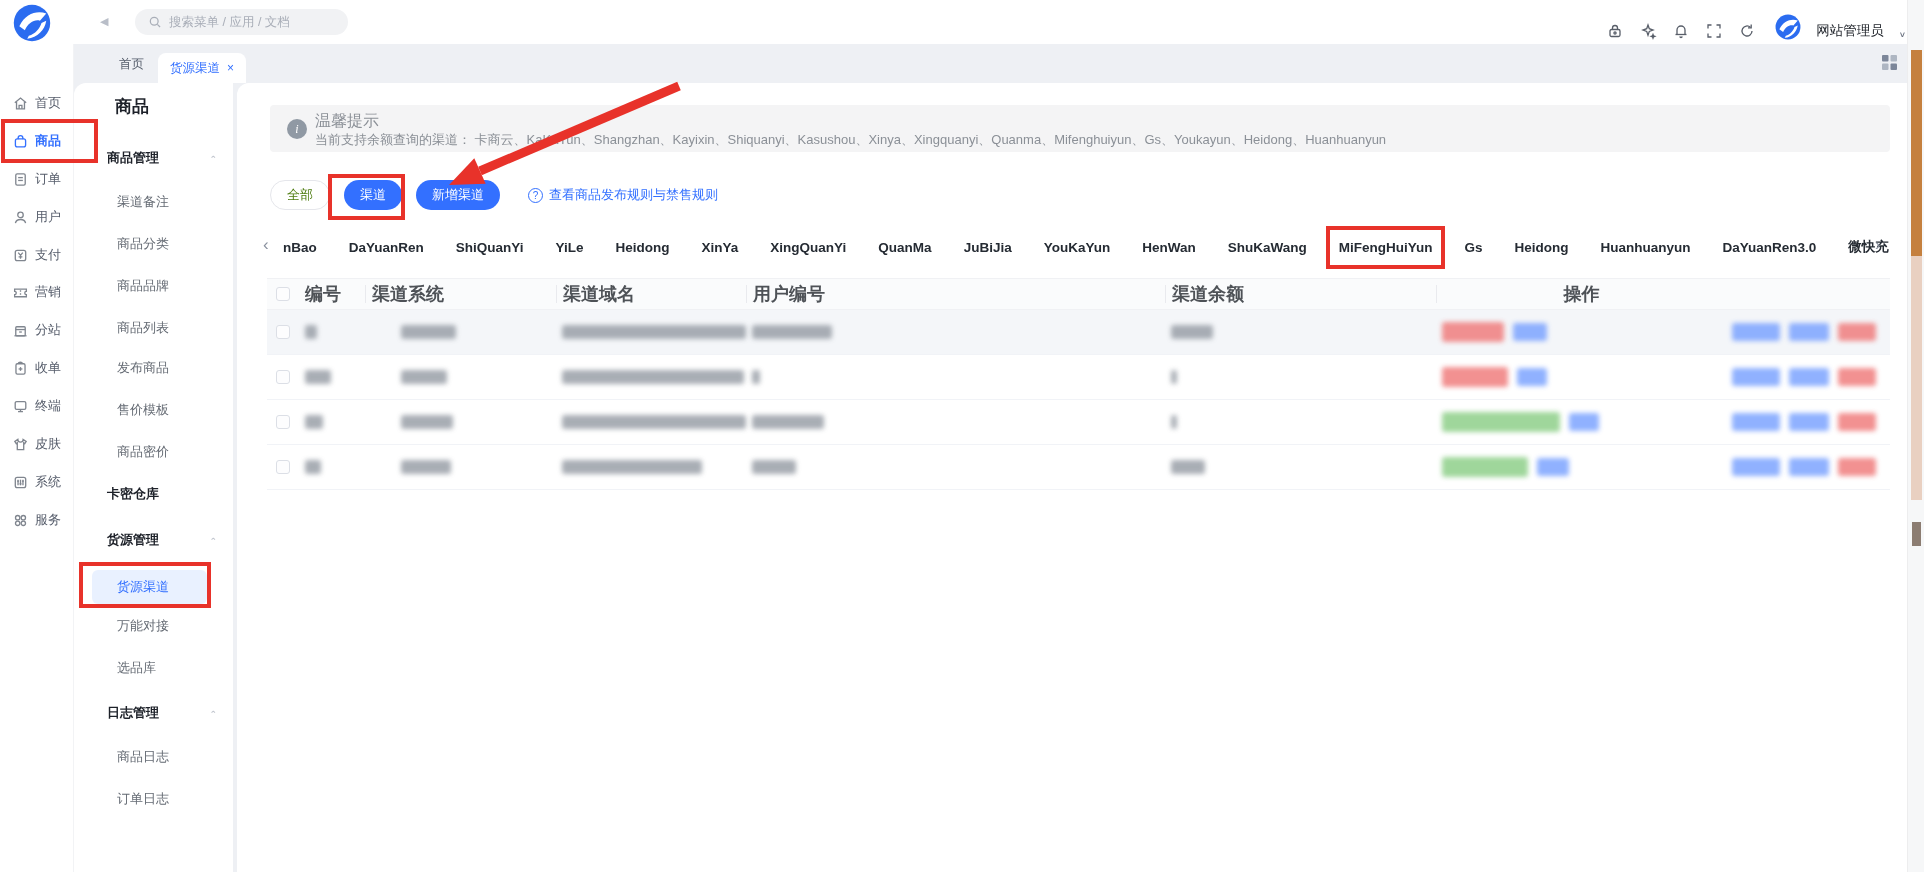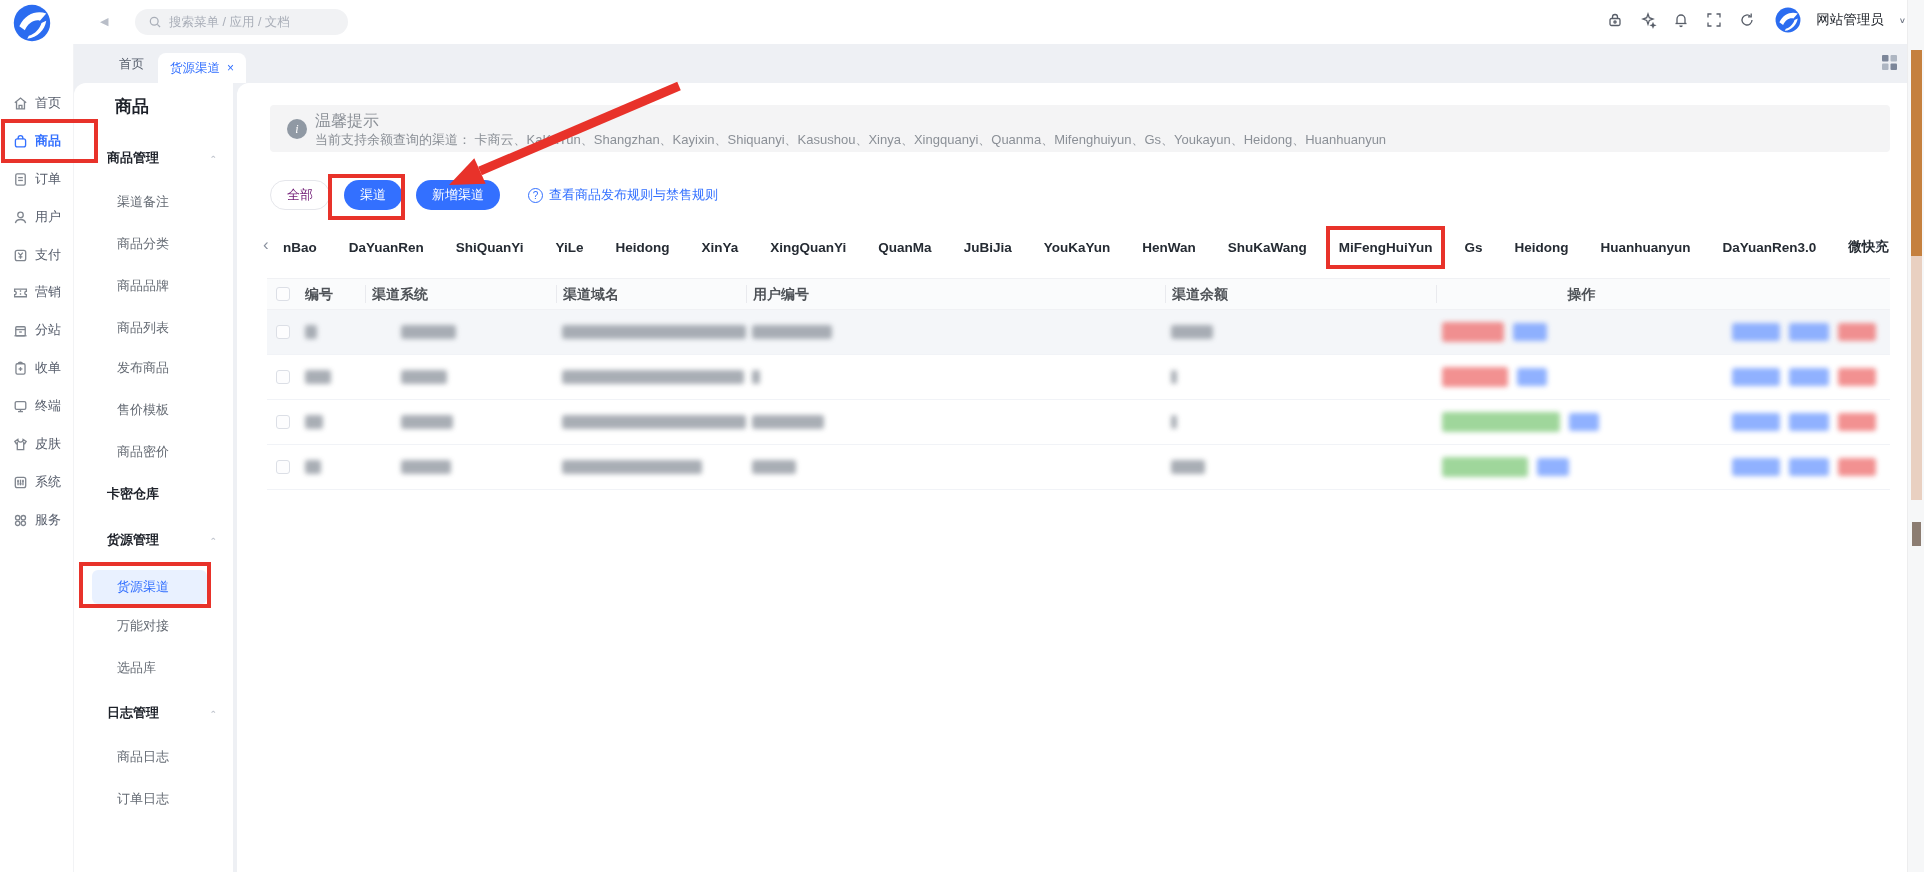--- a/index.html
+++ b/index.html
@@ -5,21 +5,21 @@
   * { margin:0; padding:0; box-sizing:border-box; }
   html,body { width:1924px; height:872px; }
   body { font-family:"Liberation Sans","DejaVu Sans",sans-serif; background:#eef0f4; overflow:hidden; }
   .stage { position:relative; width:1924px; height:872px; background:#eef0f4; }
 
   
   .topbar { position:absolute; left:0; top:0; width:100%; height:44px; background:#fff; }
   .logo { position:absolute; left:13px; top:4px; width:38px; height:38px; }
   .collapse { position:absolute; left:100px; top:15px; color:#b9bec8; font-size:11px; cursor:pointer; }
   .search { position:absolute; left:135px; top:9px; width:213px; height:26px; background:#f1f2f4; border-radius:13px; display:flex; align-items:center; gap:7px; padding-left:13px; color:#a9aeb8; font-size:12.5px; }
-  .top-icons { position:absolute; right:18px; top:0; height:40px; display:flex; align-items:center; gap:15px; color:#585e69; }
+  .top-icons { position:absolute; right:18px; top:0; height:40px; display:flex; align-items:flex-end; gap:15px; color:#585e69; }
   .tbico { width:18px; height:18px; display:inline-flex; cursor:pointer; }
   .avatar { width:26px; height:26px; margin-left:4px; }
   .uname { font-size:13.5px; color:#20242b; }
   .ucaret { font-size:10px; color:#6b7280; transform:scaleY(.8); }
 
   
   .tabstrip { position:absolute; left:74px; top:44px; right:0; height:39px; }
   .tab-plain { position:absolute; left:45px; top:12px; font-size:12.5px; color:#555d6b; cursor:pointer; }
   .tab-active { position:absolute; left:84px; top:9px; height:30px; padding:0 12px; background:#fff; border-radius:8px 8px 0 0; display:flex; align-items:center; gap:7px; color:var(--accent,#3370ff); font-size:12.5px; cursor:pointer; }
   .tab-x { font-size:12px; line-height:1; cursor:pointer; }
@@ -41,36 +41,36 @@
 
   
   .card { position:absolute; left:237px; top:83px; right:17px; bottom:0; background:#fff; border-top-left-radius:12px; }
   .notice { position:absolute; left:33px; top:22px; right:17px; height:47px; background:#f4f4f5; border-radius:4px; }
   .notice-ico { position:absolute; left:17px; top:14px; width:20px; height:20px; border-radius:50%; background:#9099a4; color:#fff; text-align:center; font-size:12px; line-height:20px; font-style:italic; font-family:"Liberation Serif",serif; }
   .notice-title { position:absolute; left:45px; top:6px; font-size:16px; color:#8b9097; }
   .notice-body { position:absolute; left:45px; top:26px; font-size:13px; color:#8b9097; white-space:nowrap; }
 
   .toolbar { position:absolute; left:33px; top:97px; display:flex; align-items:center; gap:14px; }
   .btn { height:30px; border-radius:15px; display:inline-flex; align-items:center; justify-content:center; font-size:13px; padding:0 16px; cursor:pointer; position:relative; }
-  .btn-plain { background:#fff; border:1px solid #e5e6eb; color:#701a75; }
+  .btn-plain { background:#fff; border:1px solid #e5e6eb; color:#4d7c0f; }
   .btn-blue { background:var(--accent,#3370ff); color:#fff; border:none; }
   .rules { display:flex; align-items:center; gap:6px; margin-left:14px; color:var(--accent,#3370ff); font-size:13px; cursor:pointer; }
   .qcirc { width:15px; height:15px; border:1px solid var(--accent,#3370ff); border-radius:50%; font-size:10px; display:inline-flex; align-items:center; justify-content:center; }
 
   .chanrow { position:absolute; left:0; top:148px; right:0; height:32px; }
   .chev { position:absolute; top:4px; color:#8a919f; font-size:17px; cursor:pointer; }
   .chev.l { left:26px; } .chev.r { left:1638px; }
   .chantabs { position:absolute; left:46px; top:0; display:flex; gap:32px; align-items:center; height:32px; }
   .ctab { font-size:13.5px; font-weight:600; color:#252b33; white-space:nowrap; cursor:pointer; position:relative; }
 
   
   .table { position:absolute; left:30px; top:195px; width:1623px; }
   .thead, .trow { display:grid; grid-template-columns:32px 66px 191px 190px 419px 271px 290px 164px; align-items:center; }
   .thead { height:32px; background:#fafbfc; border:1px solid #f0f1f4; border-left:none; border-right:none; }
-  .hcell { font-size:14px; font-weight:bold; color:#4e5257; padding-left:6px; height:18px; line-height:18px; border-left:1px solid #e9eaee; }
+  .hcell { font-size:18px; font-weight:bold; color:#4e5257; padding-left:6px; height:18px; line-height:18px; border-left:1px solid #e9eaee; }
   .hcell.first { border-left:none; }
   .hcell.center { text-align:center; padding-left:0; }
   .trow { height:45px; border-bottom:1px solid #f1f3f7; }
   .trow.shade { background:#f4f6f9; }
   .tcell { display:flex; align-items:center; gap:9px; padding-left:6px; }
   .tcell.c0 { justify-content:center; padding-left:0; }
   .tcell.c2 { padding-left:36px; }
   .cbx { width:14px; height:14px; border:1px solid #dcdfe6; border-radius:3px; background:#fdfdfe; cursor:pointer; }
   .blob { display:inline-block; border-radius:3px; filter:blur(2.5px); opacity:.85; }
 

